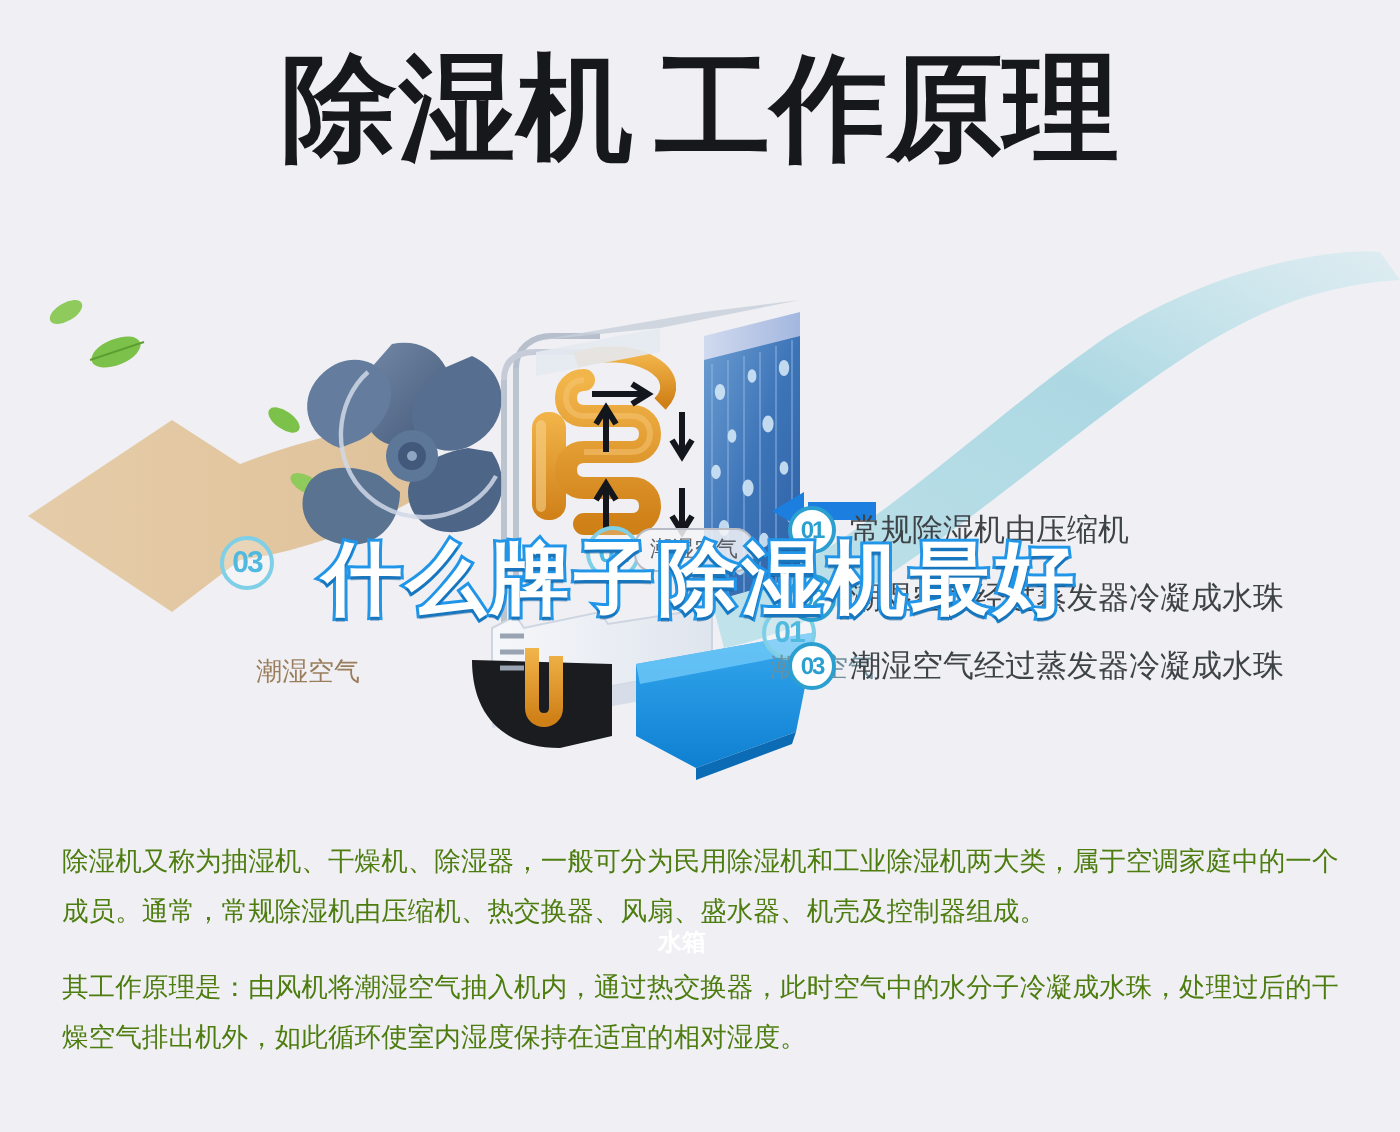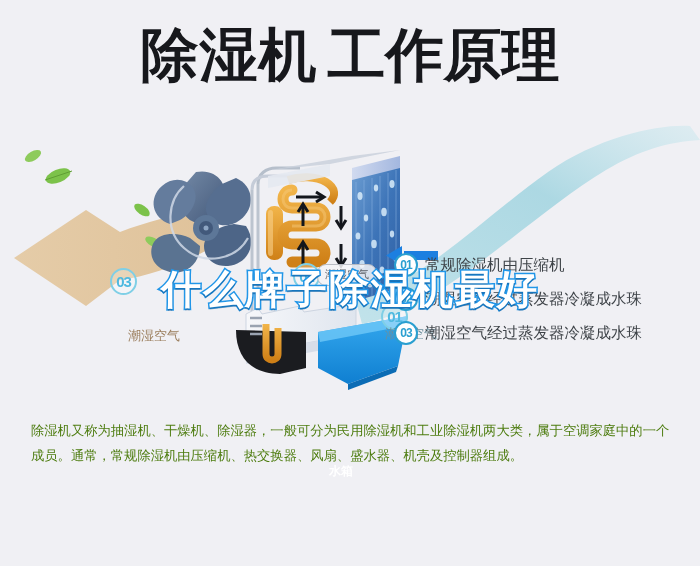--- a/index.html
+++ b/index.html
@@ -271,15 +271,16 @@
     <div class="leg-row">
       <span class="leg-num">03</span>
       <span class="leg-txt">潮湿空气经过蒸发器冷凝成水珠</span>
     </div>
   </div>
 
   <div id="overlay">什么牌子除湿机最好</div>
 
   <div id="body-copy">
     <p class="para">除湿机又称为抽湿机、干燥机、除湿器，一般可分为民用除湿机和工业除湿机两大类，属于空调家庭中的一个成员。通常，常规除湿机由压缩机、热交换器、风扇、盛水器、机壳及控制器组成。</p>
+    <p class="para">其工作原理是：由风机将潮湿空气抽入机内，通过热交换器，此时空气中的水分子冷凝成水珠，处理过后的干燥空气排出机外，如此循环使室内湿度保持在适宜的相对湿度。</p>
   </div>
 
 </div>
 
 </body></html>

